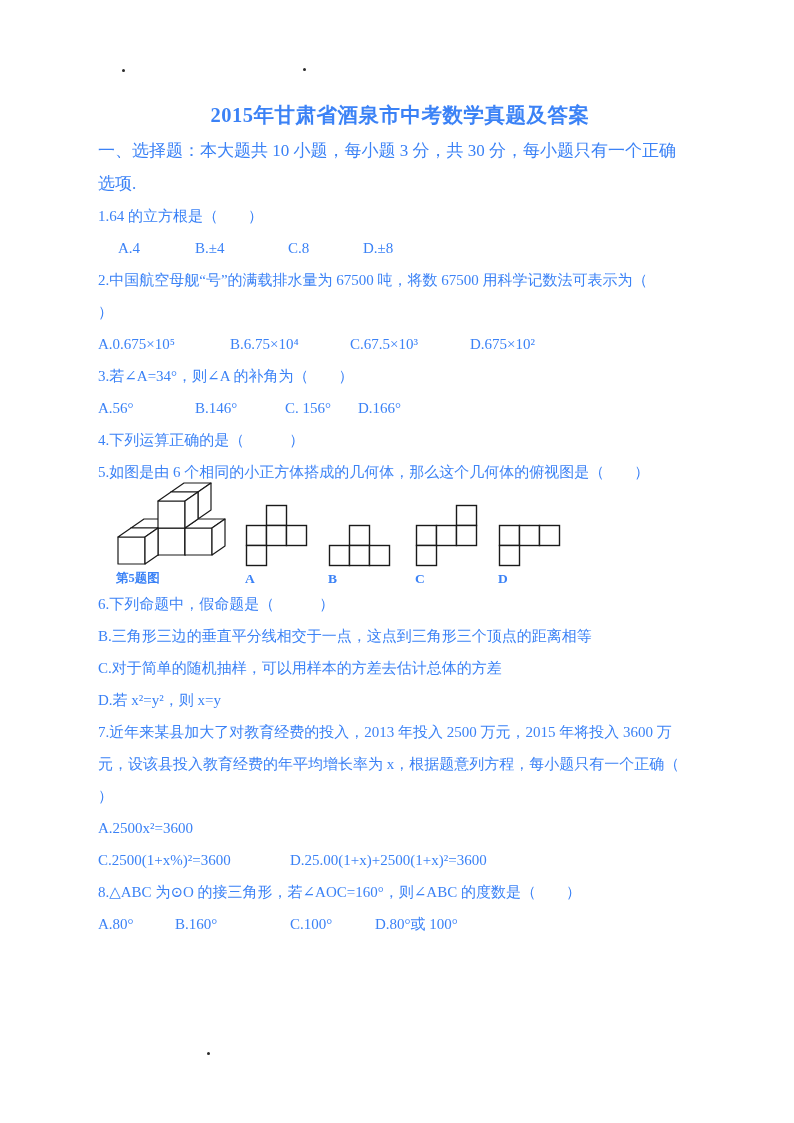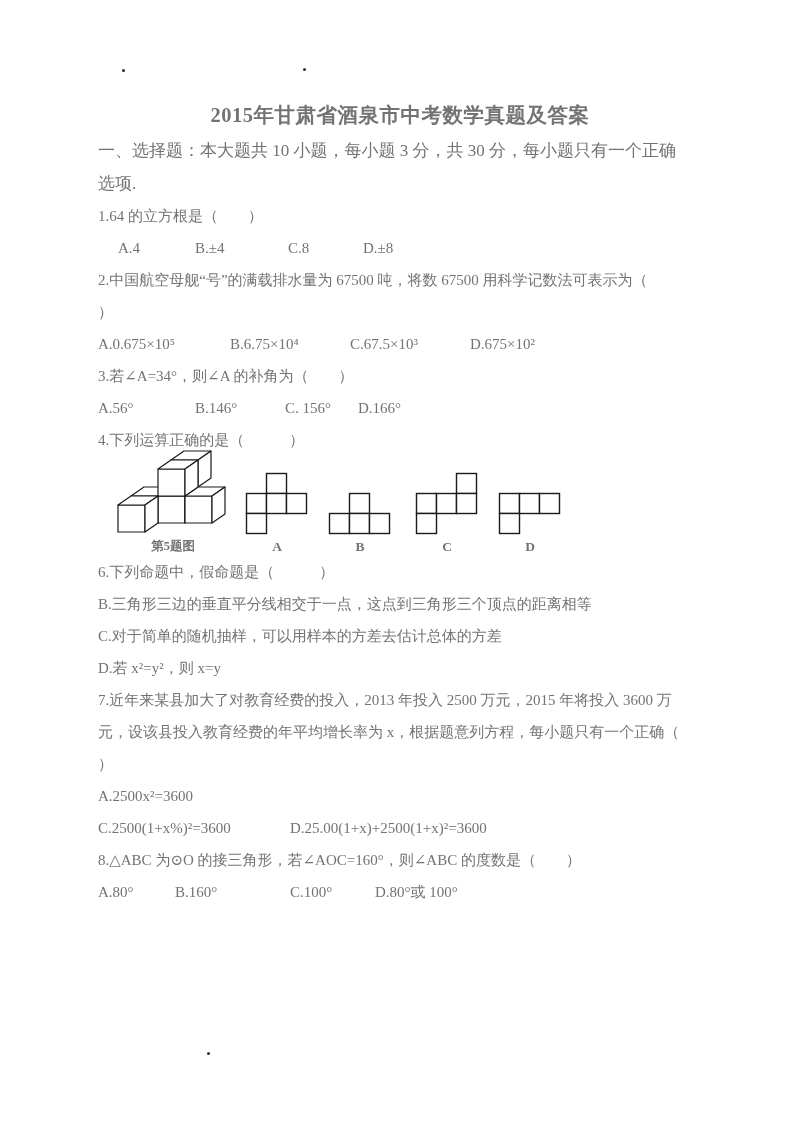--- a/index.html
+++ b/index.html
@@ -1,24 +1,24 @@
 <!DOCTYPE html>
 <html><head>
 <meta charset="utf-8">
 <style>
   html,body{margin:0;padding:0;background:#ffffff;}
   .page{position:relative;width:794px;height:1123px;background:#ffffff;
-        font-family:"Liberation Serif","DejaVu Serif",serif;color:#737373;overflow:hidden;}
+        font-family:"Liberation Serif","DejaVu Serif",serif;color:#3b82f6;overflow:hidden;}
   .doc{position:absolute;left:98px;top:98px;width:604px;}
   .title{height:36px;line-height:34px;font-size:20.5px;font-weight:bold;text-align:center;letter-spacing:.5px;}
   .sec{height:33px;line-height:33px;font-size:17px;font-weight:normal;white-space:pre;}
   .line{position:relative;height:32px;line-height:32px;font-size:15px;white-space:pre;}
   .opts span{position:absolute;top:0;}
   .figrow{position:relative;height:100px;}
-  .figblk{position:absolute;bottom:2px;display:flex;flex-direction:column;align-items:center;}
+  .figblk{position:absolute;bottom:2px;display:flex;flex-direction:column;align-items:flex-start;}
   .figcap{font-size:12.5px;font-weight:bold;margin-top:4px;line-height:15px;}
   .figlabel{font-size:13.5px;font-weight:bold;margin-top:4px;line-height:15px;}
   svg{display:block;}
   .dot{position:absolute;width:3px;height:3px;background:#2a2a2a;border-radius:50%;}
 </style>
 </head>
 <body>
 
 <div class="page">
   <div class="doc" id="doc">
@@ -26,20 +26,21 @@
       <div class="sec">一、选择题：本大题共 10 小题，每小题 3 分，共 30 分，每小题只有一个正确</div>
       <div class="sec">选项.</div>
       <div class="line">1.64 的立方根是（　　）</div>
       <div class="line opts"><span style="left: 0px; margin-left: 20px;">A.4</span><span style="left: 97px;">B.±4</span><span style="left: 190px;">C.8</span><span style="left: 265px;">D.±8</span></div>
       <div class="line">2.中国航空母舰“号”的满载排水量为 67500 吨，将数 67500 用科学记数法可表示为（</div>
       <div class="line">）</div>
       <div class="line opts"><span style="left: 0px;">A.0.675×10⁵</span><span style="left: 132px;">B.6.75×10⁴</span><span style="left: 252px;">C.67.5×10³</span><span style="left: 372px;">D.675×10²</span></div>
       <div class="line">3.若∠A=34°，则∠A 的补角为（　　）</div>
       <div class="line opts"><span style="left: 0px;">A.56°</span><span style="left: 97px;">B.146°</span><span style="left: 187px;">C. 156°</span><span style="left: 260px;">D.166°</span></div>
       <div class="line">4.下列运算正确的是（　　　）</div>
+      <div class="line">5.如图是由 6 个相同的小正方体搭成的几何体，那么这个几何体的俯视图是（　　）</div>
       <div class="figrow">
         <div class="figblk" style="left: 18px;">
           <svg width="114" height="94">
             <polygon points="55,46 82,46 82,19 55,19" fill="#ffffff" stroke="#1a1a1a" stroke-width="1.2" stroke-linejoin="round"></polygon>
             <polygon points="55,19 82,19 95,10 68,10" fill="#ffffff" stroke="#1a1a1a" stroke-width="1.2" stroke-linejoin="round"></polygon>
             <polygon points="82,46 95,37 95,10 82,19" fill="#ffffff" stroke="#1a1a1a" stroke-width="1.2" stroke-linejoin="round"></polygon>
             <polygon points="15,82 42,82 42,55 15,55" fill="#ffffff" stroke="#1a1a1a" stroke-width="1.2" stroke-linejoin="round"></polygon>
             <polygon points="15,55 42,55 55,46 28,46" fill="#ffffff" stroke="#1a1a1a" stroke-width="1.2" stroke-linejoin="round"></polygon>
             <polygon points="42,82 55,73 55,46 42,55" fill="#ffffff" stroke="#1a1a1a" stroke-width="1.2" stroke-linejoin="round"></polygon>
             <polygon points="42,82 69,82 69,55 42,55" fill="#ffffff" stroke="#1a1a1a" stroke-width="1.2" stroke-linejoin="round"></polygon>

